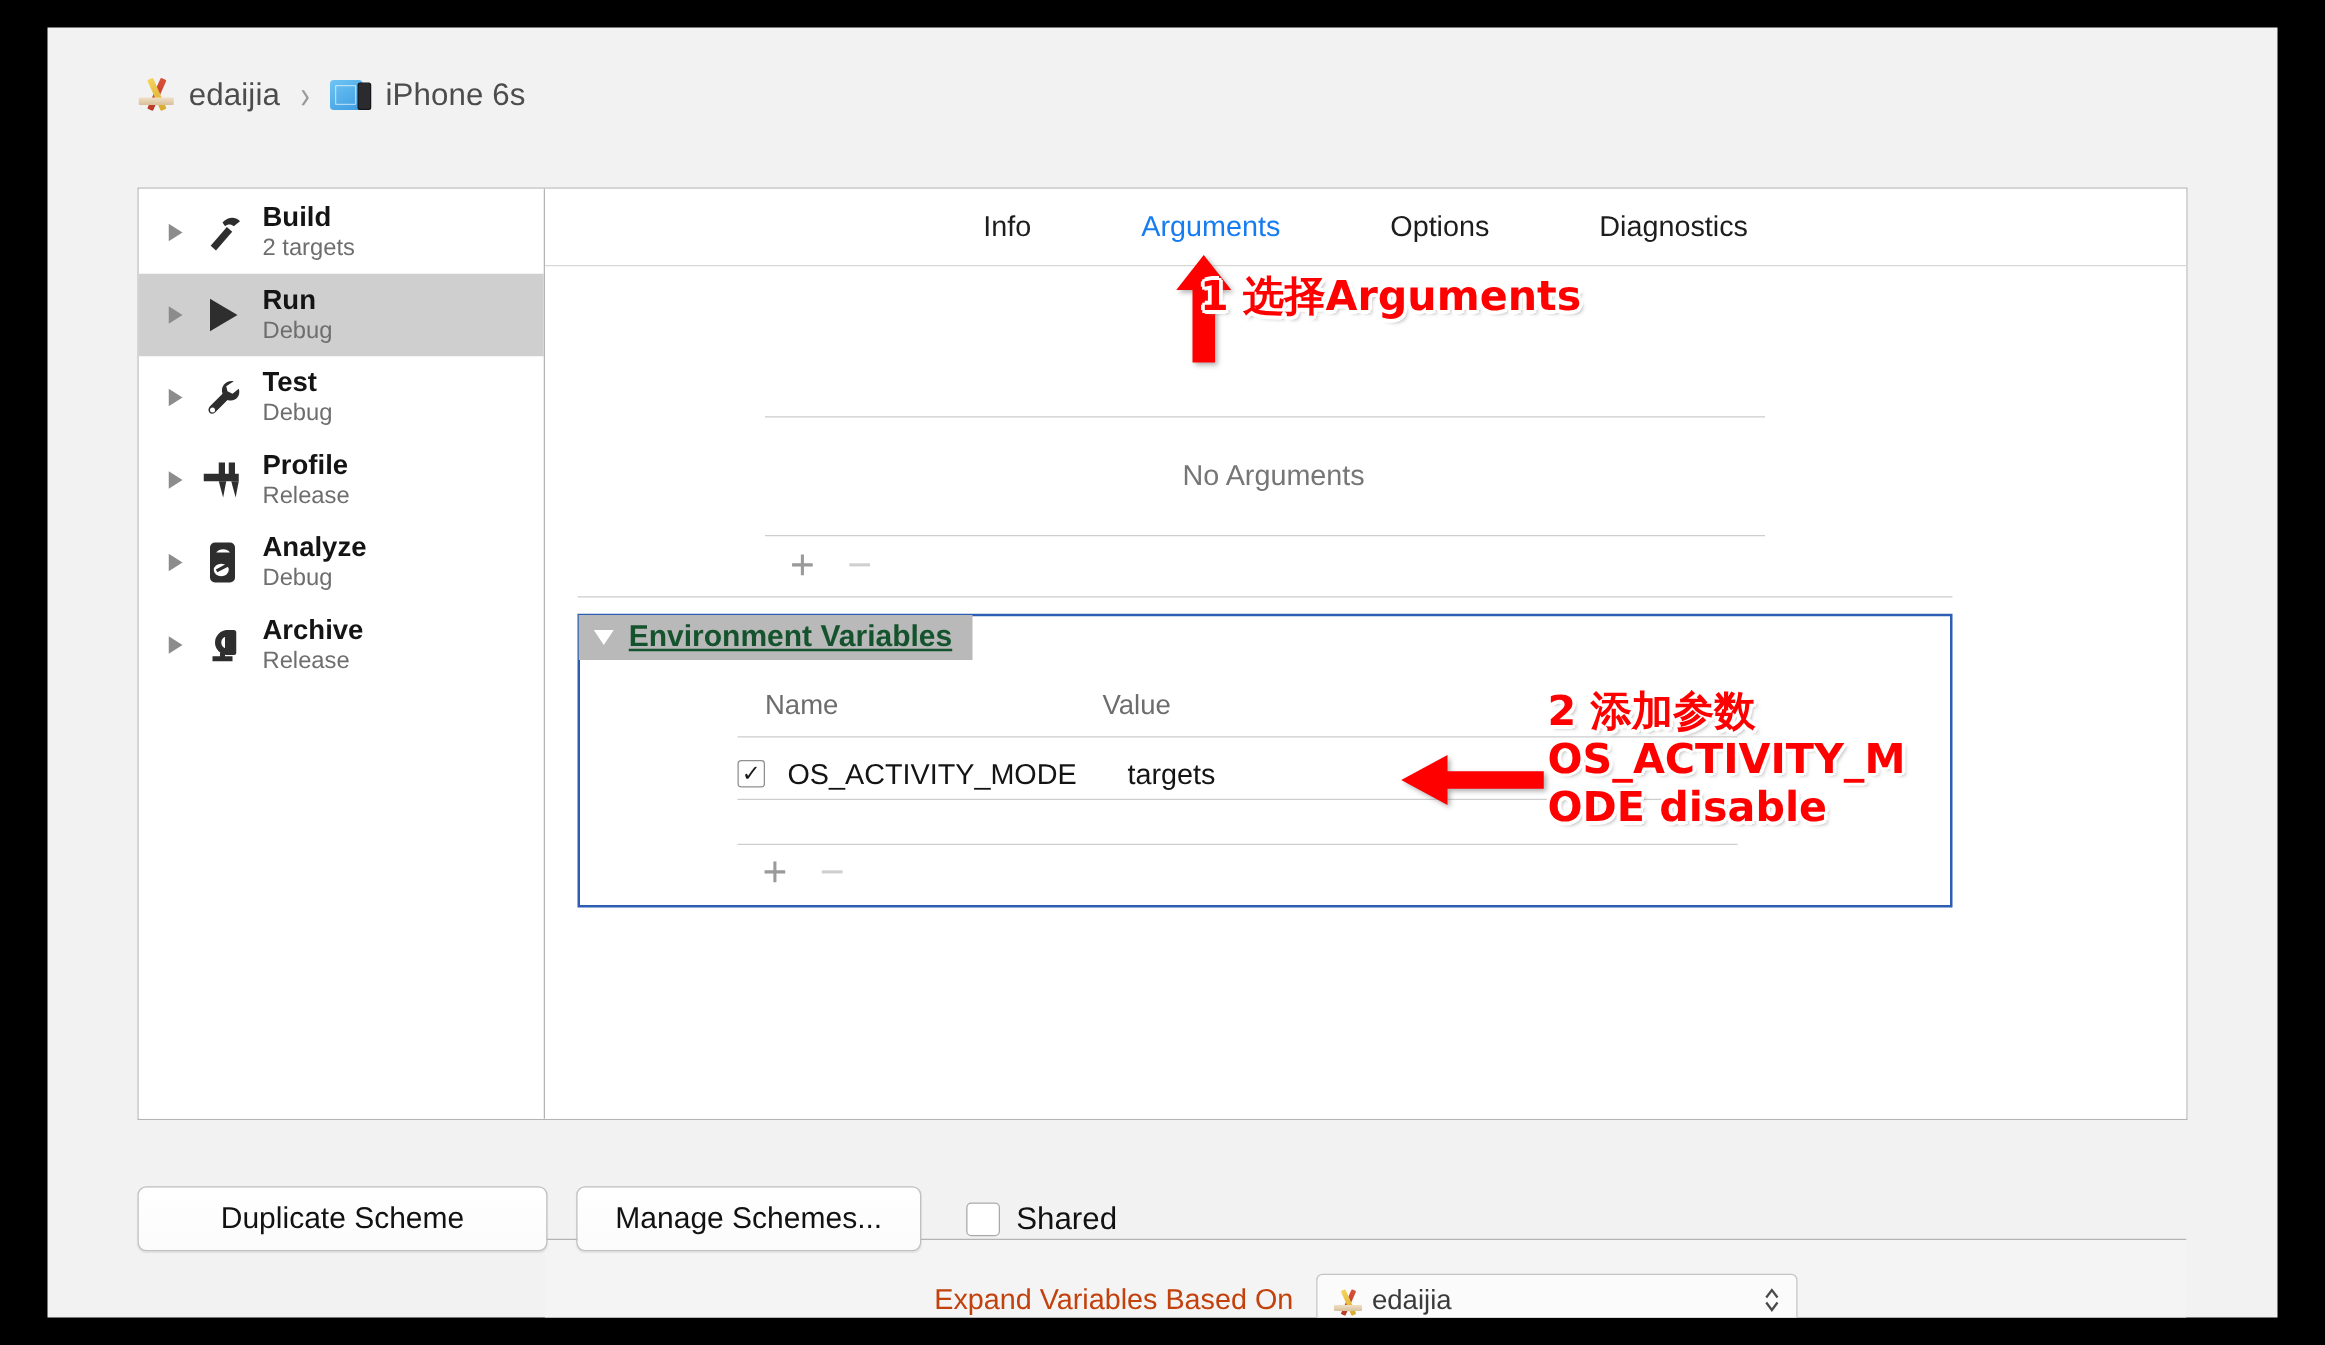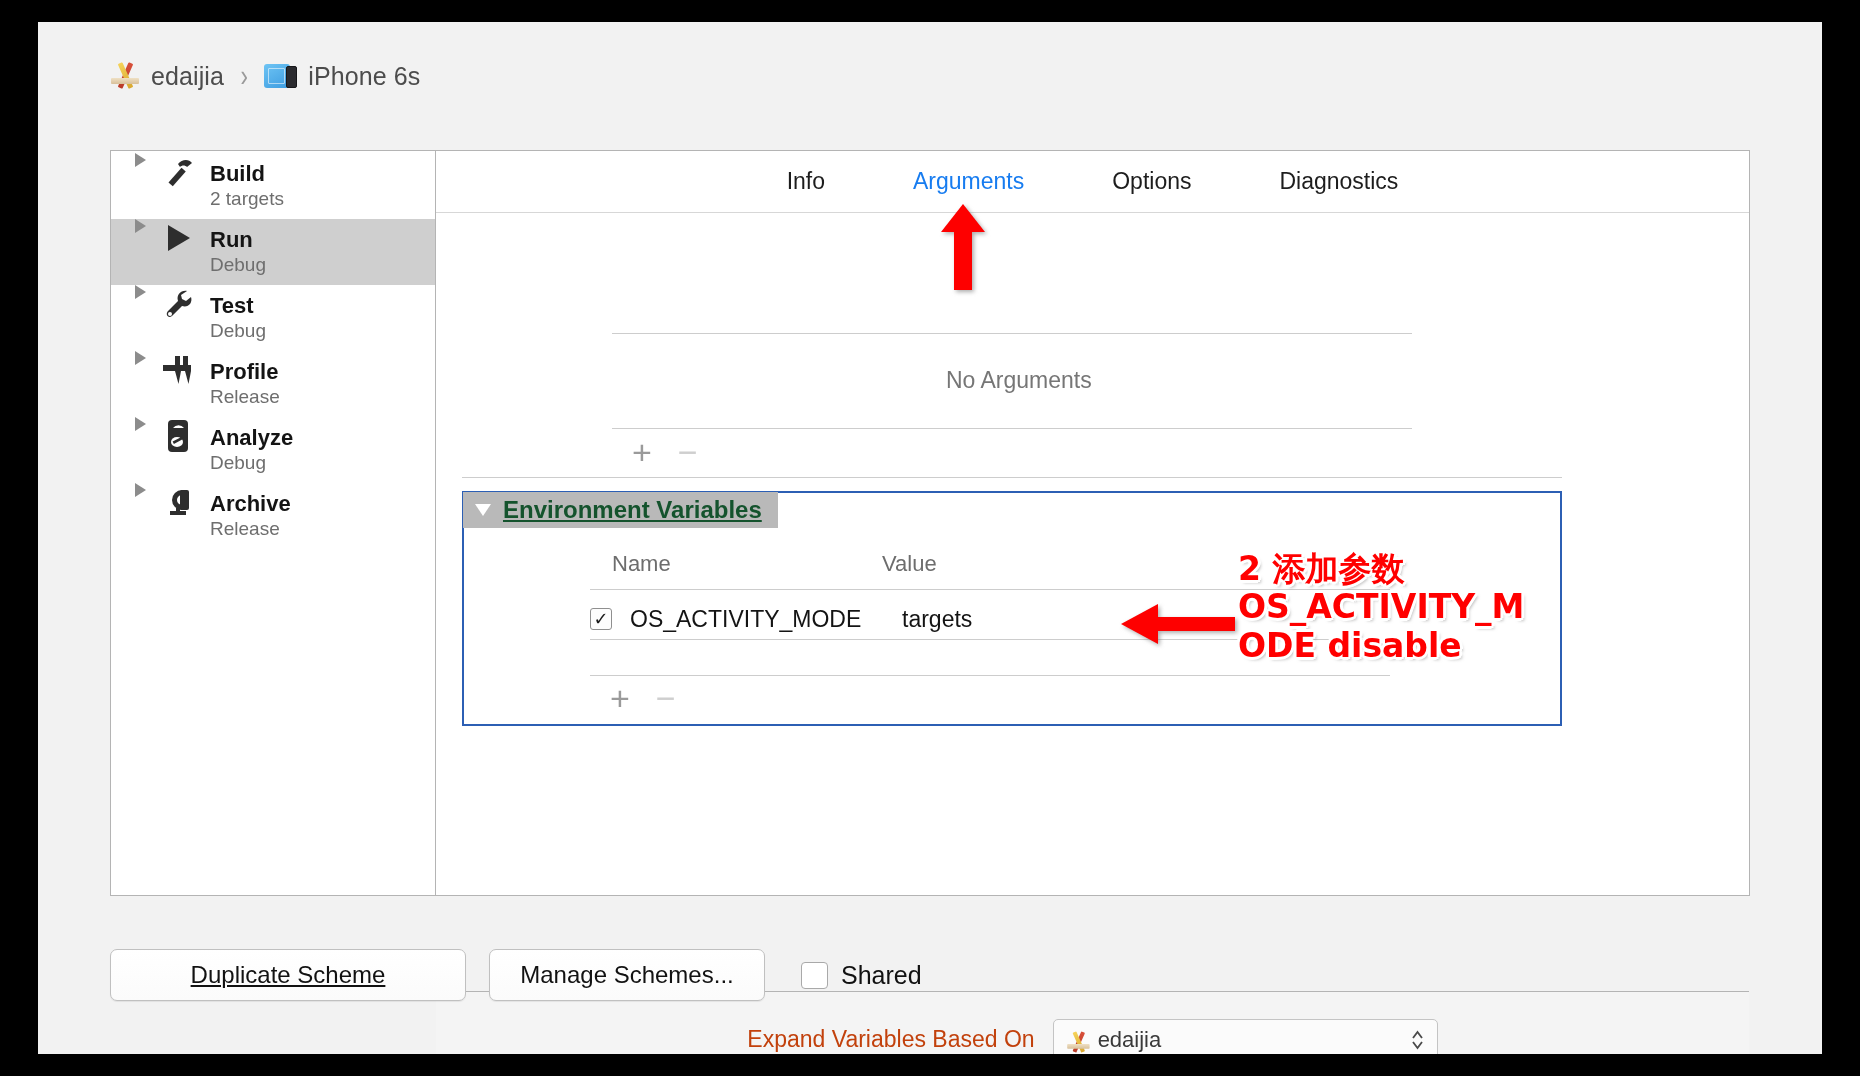--- a/index.html
+++ b/index.html
@@ -78,21 +78,21 @@
   
   #sidebar {
     width: 325px; height: 100%;
     background: #ffffff;
     border-right: 1px solid #b4b4b4;
     padding-top: 2px;
   }
   .scheme-row {
     position: relative;
     height: 66px;
-    display: flex; 
+    display: flex; align-items: center;
     padding-left: 24px;
   }
   .scheme-row.selected { background: #cfcfcf; }
   .disclosure {
     width: 0; height: 0; flex: 0 0 auto;
     border-left: 11px solid #8c8c8c;
     border-top: 7px solid transparent;
     border-bottom: 7px solid transparent;
     margin-right: 14px;
   }
@@ -214,21 +214,21 @@
     padding: 0 72px;
   }
   .btn {
     height: 52px;
     border: 1px solid #c0c0c0; border-radius: 7px;
     background: linear-gradient(#ffffff,#fbfbfb);
     display: flex; align-items: center; justify-content: center;
     font-size: 24px; color: #121212;
     box-shadow: 0 1px 1px rgba(0,0,0,.07);
   }
-  #btn-duplicate { width: 356px; text-decoration: underline; }
+  #btn-duplicate { width: 328px; }
   #btn-manage { width: 276px; margin-left: 23px; }
   #shared-wrap { display: flex; align-items: center; gap: 13px; margin-left: 36px; }
   #shared-box {
     width: 27px; height: 27px;
     border: 1px solid #a9a9a9; border-radius: 4px;
     background: #ffffff;
   }
   #shared-label { font-size: 25px; color: #111111; }
   #btn-close { width: 166px; margin-left: auto; }
   .anno-wrap { position: absolute; white-space: nowrap; }
@@ -463,20 +463,23 @@
               </svg>
             </span>
           </div>
         </div>
 
       </div>
     </div>
   </div>
 
   <div id="arrow1"></div>
+  <div class="anno-wrap" style="left:922px; top:196px;">
+    <div class="anno-txt">1 选择Arguments</div>
+  </div>
 
   <div id="arrow2"></div>
   <div class="anno-wrap" style="left:1200px; top:528px;">
     <div class="anno-txt">2 添加参数</div>
     <div class="anno-txt">OS_ACTIVITY_M</div>
     <div class="anno-txt">ODE  disable</div>
   </div>
 
   <div id="bottombar">
     <div class="btn" id="btn-duplicate">Duplicate Scheme</div>

